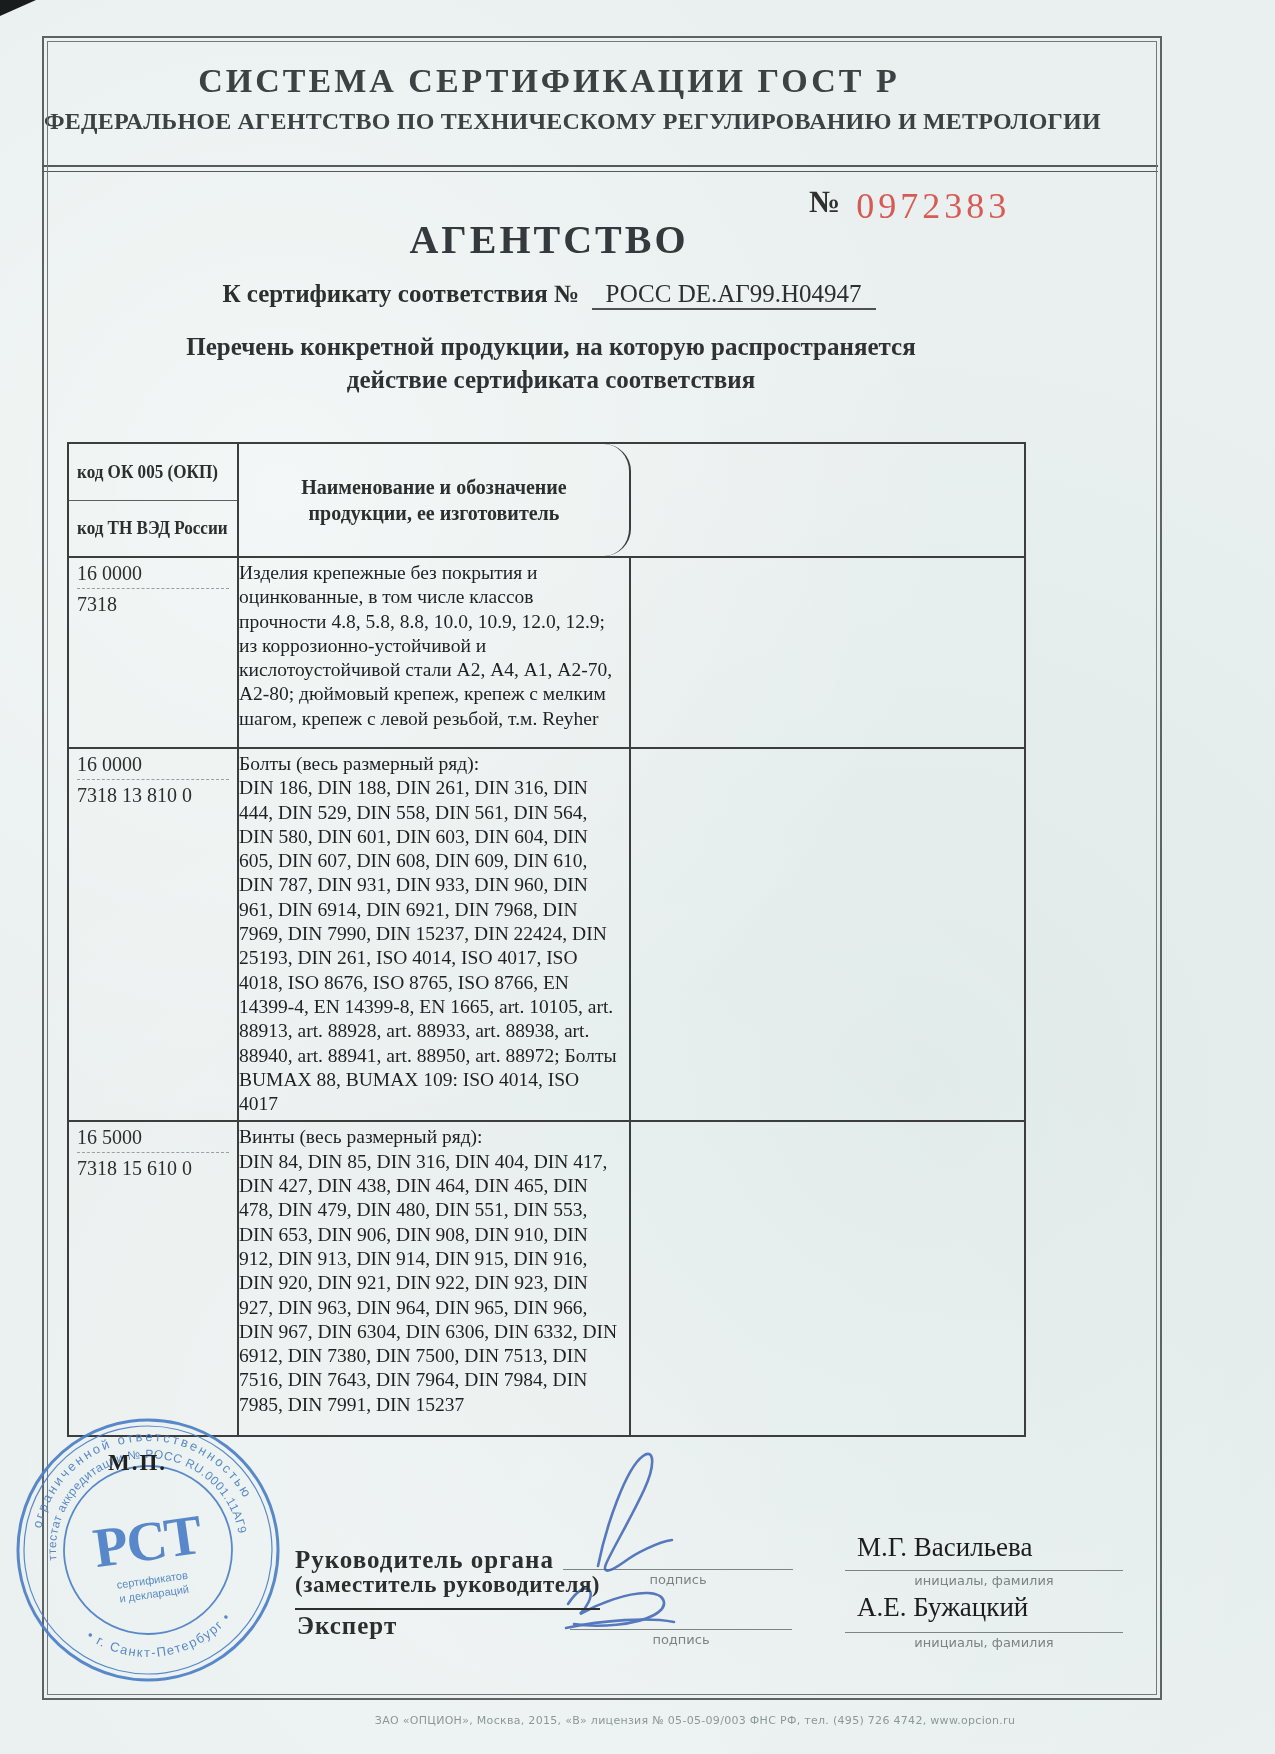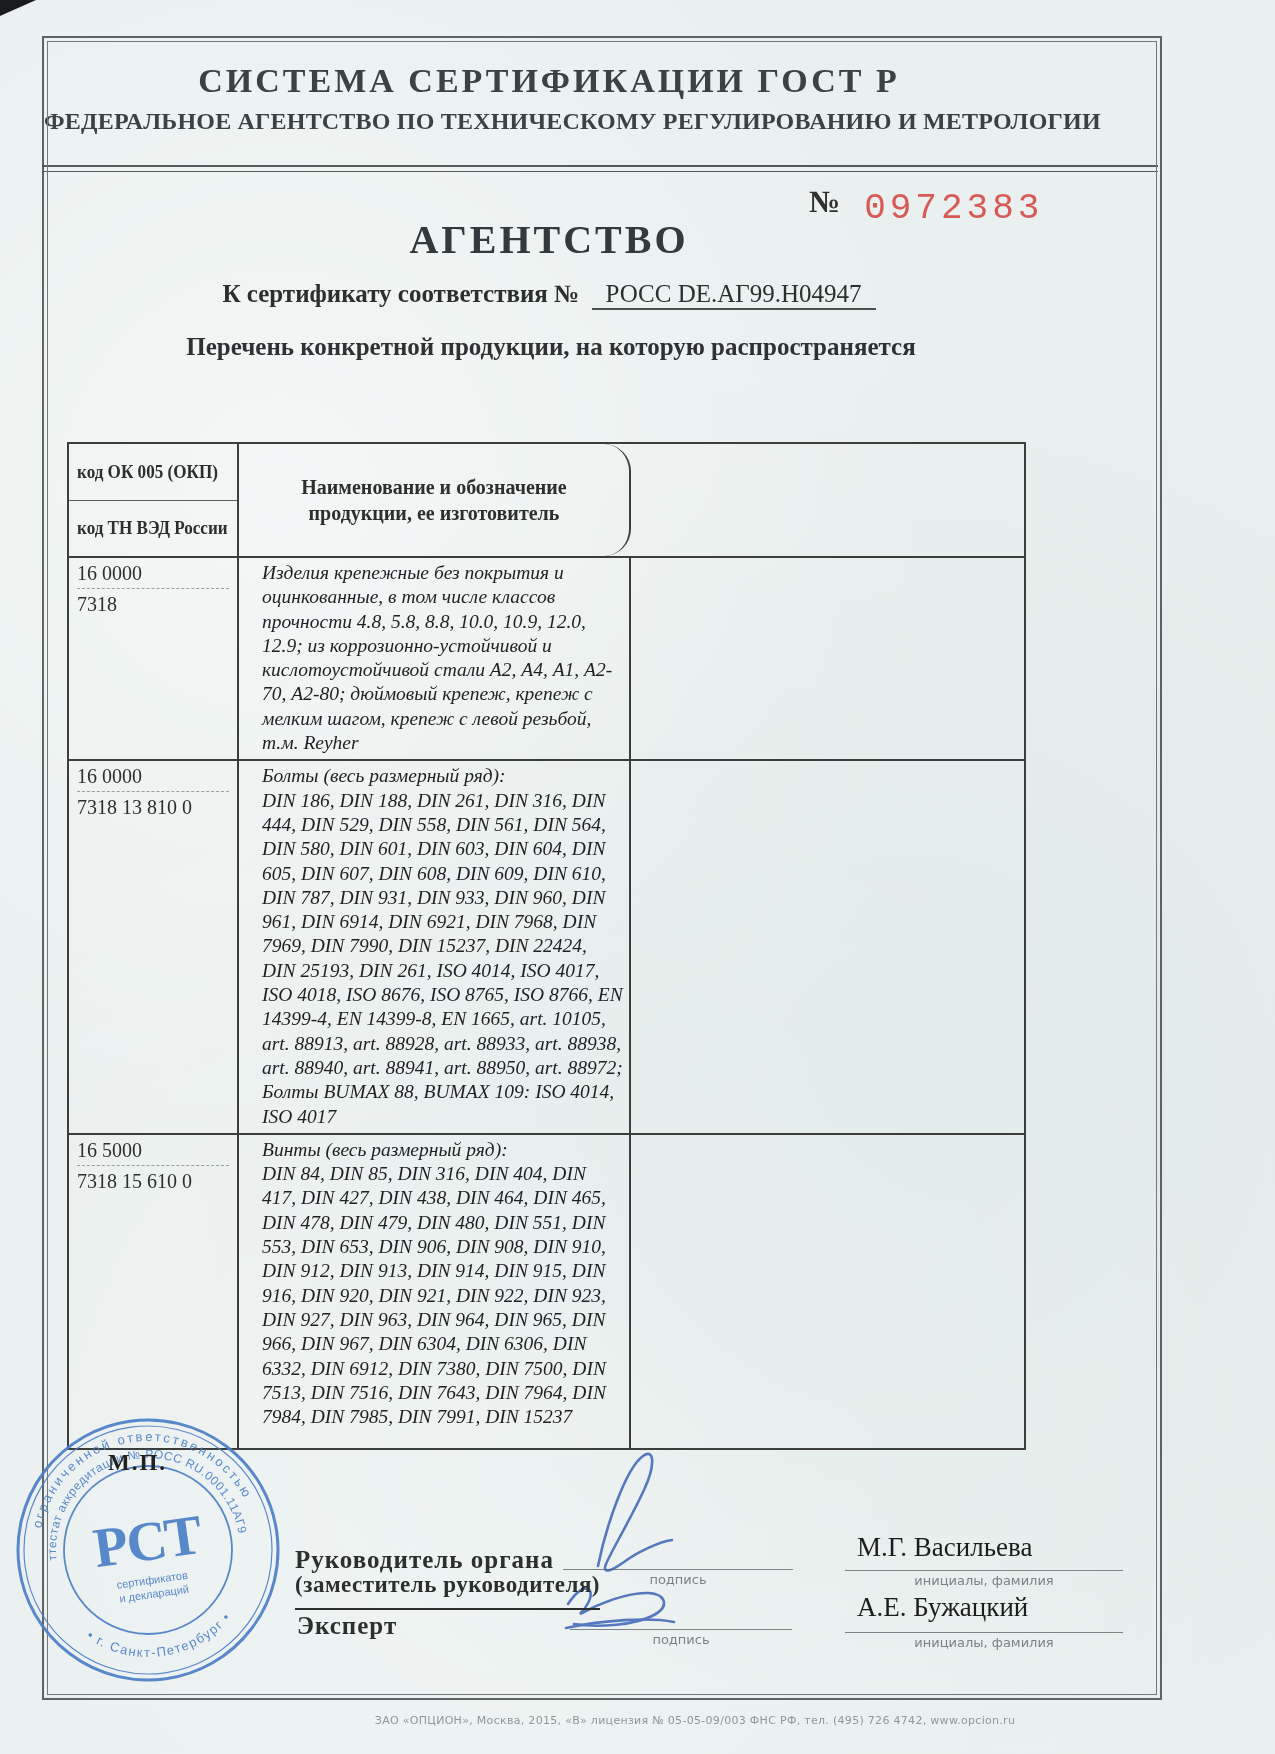--- a/index.html
+++ b/index.html
@@ -21,22 +21,22 @@
 
   .sys-title { position:absolute; top:24px; left:0; width:1010px; text-align:center;
     font-size:34px; font-weight:bold; letter-spacing:3px; color:#3c4244; }
   .agency { position:absolute; top:70px; left:0; width:1010px; text-align:center;
     font-size:24px; font-weight:bold; letter-spacing:0.2px; color:#3c4244; white-space:nowrap; }
   .rule { position:absolute; top:127px; left:-2px; width:1116px; height:4px;
     border-top:2px solid #545a59; border-bottom:1px solid #545a59; }
 
   .docnum { position:absolute; top:146px; left:765px; white-space:nowrap; }
   .docnum .nsign { font-size:31px; font-weight:bold; color:#30302e; vertical-align:6px; }
-  .docnum .digits { font-family:Liberation Mono, monospace; font-size:36px;
-    color:#d85a55; letter-spacing:4px; margin-left:20px; }
+  .docnum .digits { font-family:Liberation Serif, serif; font-size:36px;
+    color:#d85a55; letter-spacing:4px; margin-left:12px; }
 
   .appendix { position:absolute; top:178px; left:0; width:1010px; text-align:center;
     font-size:40px; font-weight:bold; letter-spacing:3px; color:#33393c; }
 
   .certline { position:absolute; top:242px; left:0; width:1010px; text-align:center; font-size:25px; }
   .certline .lbl { font-weight:bold; }
   .certline .val { font-weight:normal; border-bottom:2px solid #4d5251; padding:0 14px 1px; margin-left:6px; }
 
   .scope { position:absolute; top:292px; left:2px; width:1010px; text-align:center;
     font-size:25px; font-weight:bold; line-height:33px; color:#2e3233; }
@@ -50,21 +50,21 @@
   .th1 .half span { display:inline-block; transform:scaleX(.9); transform-origin:left center; white-space:nowrap; }
   .th2 { border-right:2px solid #3b3e3d; display:flex; align-items:center; justify-content:center;
     text-align:center; font-weight:bold; font-size:20px; padding:0 38px; line-height:26px;border-radius:27px; }
   .th3 { display:flex; align-items:center; justify-content:center; text-align:center;
     font-weight:bold; font-size:20px; padding:0 36px; line-height:26px; }
   .trow { border-bottom:2px solid #3b3e3d; }
   .trow:last-child { border-bottom:none; }
   .td1 { border-right:2px solid #3b3e3d; padding:3px 8px 0; font-size:20px; line-height:24px; }
   .td1 .okp { border-bottom:1px dashed #9aa09f; padding-bottom:3px; }
   .td1 .tnved { padding-top:3px; }
-  .td2 { border-right:2px solid #3b3e3d; padding:3px 6px 4px 23px; font-size:19.5px; line-height:24.3px; color:#1e2021;font-style:italic; }
+  .td2 { border-right:2px solid #3b3e3d; padding:3px 6px 4px 0; font-size:19.5px; line-height:24.3px; color:#1e2021; }
   .td2 .prod-title { display:block; }
   .r1 { min-height:189px; } .r2 { min-height:340px; } .r3 { min-height:313px; }
 
   .mp { position:absolute; left:108px; top:1450px; z-index:4; font-size:23px; font-weight:bold;
     letter-spacing:2px; color:#20221f; }
 
   .role-head { position:absolute; left:295px; top:1546px; z-index:4; }
   .role-head .l1 { display:inline-block; font-size:25px; font-weight:bold; letter-spacing:1px;
     border-bottom:1px solid #90201e00; }
   .role-head .l2 { display:block; font-size:23px; font-weight:bold; letter-spacing:.5px;
@@ -107,20 +107,21 @@
 
     <div class="appendix">АГЕНТСТВО</div>
 
     <div class="certline">
       <span class="lbl">К сертификату соответствия №</span>
       <span class="val">РОСС DE.АГ99.Н04947</span>
     </div>
 
     <div class="scope">
       <span>Перечень конкретной продукции,  на которую распространяется</span><br>
+      <span>действие сертификата соответствия</span>
     </div>
 
     <div class="tbl">
       <div class="tr thead">
         <div class="th1">
           <div class="half">
               <span>код ОК 005 (ОКП)</span>
             </div>
           <div class="half">
               <span>код ТН ВЭД России</span>

